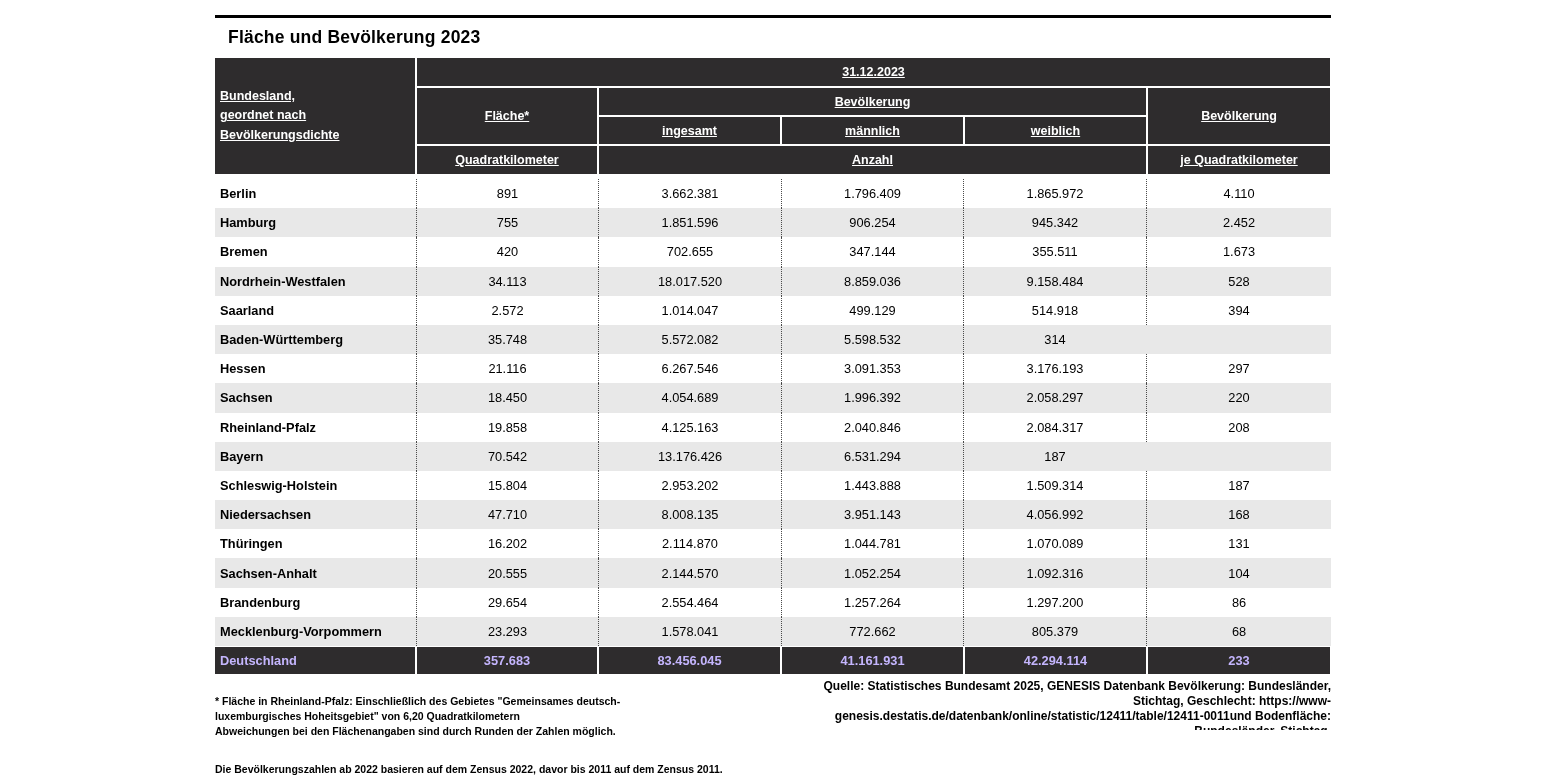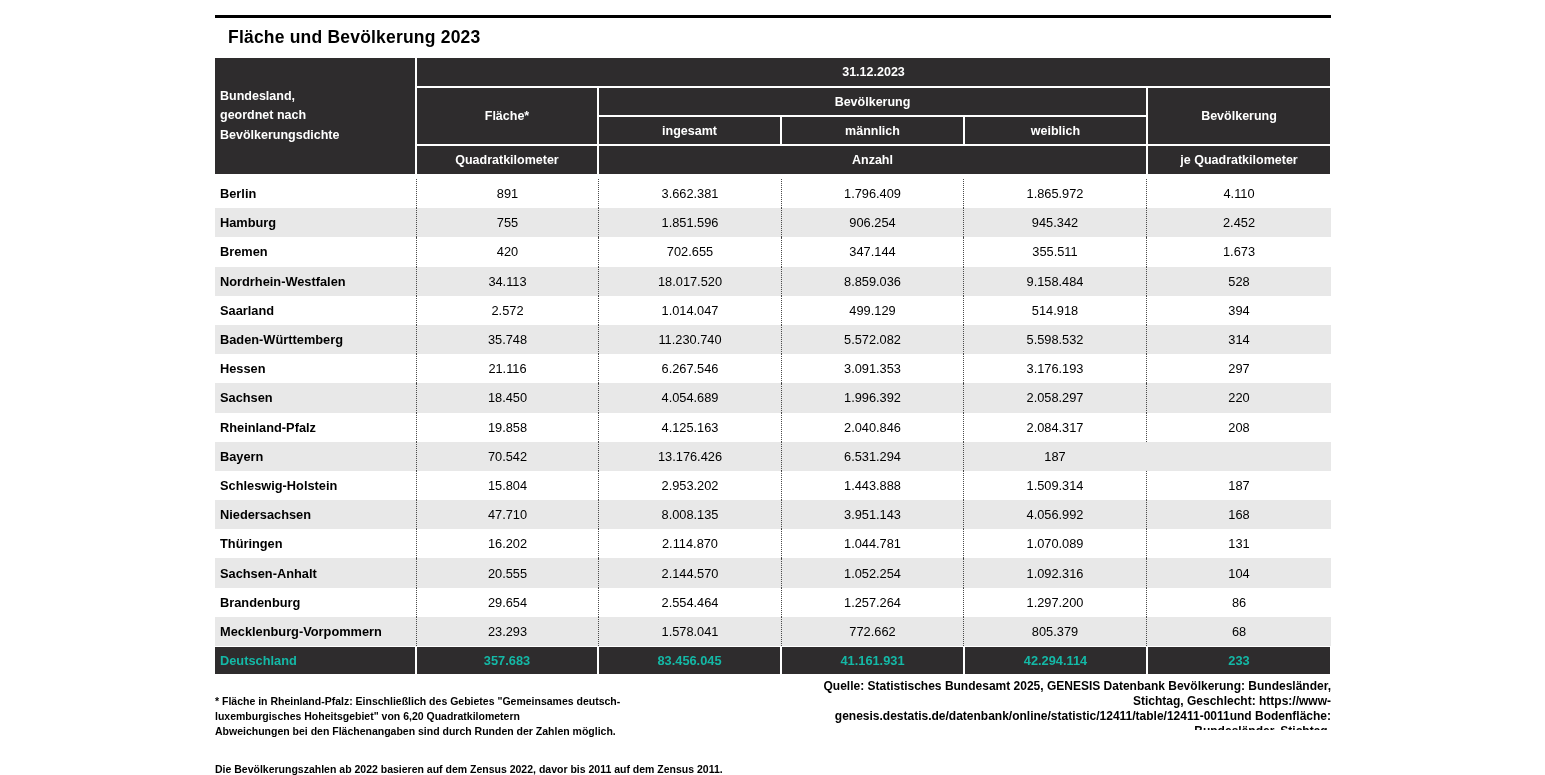--- a/index.html
+++ b/index.html
@@ -16,21 +16,21 @@
   .thead {
     margin-top:9px;
     display:grid;
     grid-template-columns:200px 180px 181px 181px 181px 182px;
     grid-template-rows:28px 27px 27px 28px;
     gap:2px;
     background:#ffffff;
   }
   .hc {
     background:#2e2c2d; color:#fff; font-weight:bold; font-size:12.5px;
-    display:flex; align-items:center; justify-content:center; text-align:center;
+    display:flex; align-items:center; justify-content:center; text-align:center;text-decoration:underline;
   }
   .h-bundesland { grid-row:1/5; grid-column:1; justify-content:flex-start; text-align:left;
                   padding-left:5px; white-space:pre-line; line-height:1.55; }
   .h-date      { grid-row:1; grid-column:2/7; }
   .h-flaeche   { grid-row:2/4; grid-column:2; }
   .h-bevgroup  { grid-row:2; grid-column:3/6; }
   .h-bevright  { grid-row:2/4; grid-column:6; }
   .h-ingesamt  { grid-row:3; grid-column:3; }
   .h-maennlich { grid-row:3; grid-column:4; }
   .h-weiblich  { grid-row:3; grid-column:5; }
@@ -54,21 +54,21 @@
   .row .c.sep  { border-left:1px dotted #4a4a4a; }
 
   
   .total {
     margin-top:1px;
     display:grid;
     grid-template-columns:200px 180px 181px 181px 181px 182px;
     gap:2px; height:27px; background:#fff;
   }
   .total .c {
-    background:#2e2c2d; color:#14b8a6; font-weight:bold; font-size:12.8px;
+    background:#2e2c2d; color:#c4b5fd; font-weight:bold; font-size:12.8px;
     display:flex; align-items:center; justify-content:center;
   }
   .total .c.name { justify-content:flex-start; padding-left:5px; }
 
   
   .foot { display:flex; justify-content:space-between; margin-top:5px; }
   .notes { width:590px; font-size:10.5px; font-weight:bold; line-height:15px; white-space:pre-line; }
   .notes .block2 { margin-top:8px; }
   .source {
     width:552px; font-size:12px; font-weight:bold; line-height:15px;
@@ -140,21 +140,20 @@
       <div class="c sep">2.572</div>
       <div class="c sep">1.014.047</div>
       <div class="c sep">499.129</div>
       <div class="c sep">514.918</div>
       <div class="c sep">394</div>
     </div>
 
     <div class="row">
       <div class="c name">Baden-Württemberg</div>
       <div class="c sep">35.748</div>
-      <div class="c sep">11.230.740</div>
       <div class="c sep">5.572.082</div>
       <div class="c sep">5.598.532</div>
       <div class="c sep">314</div>
     </div>
 
     <div class="row">
       <div class="c name">Hessen</div>
       <div class="c sep">21.116</div>
       <div class="c sep">6.267.546</div>
       <div class="c sep">3.091.353</div>

